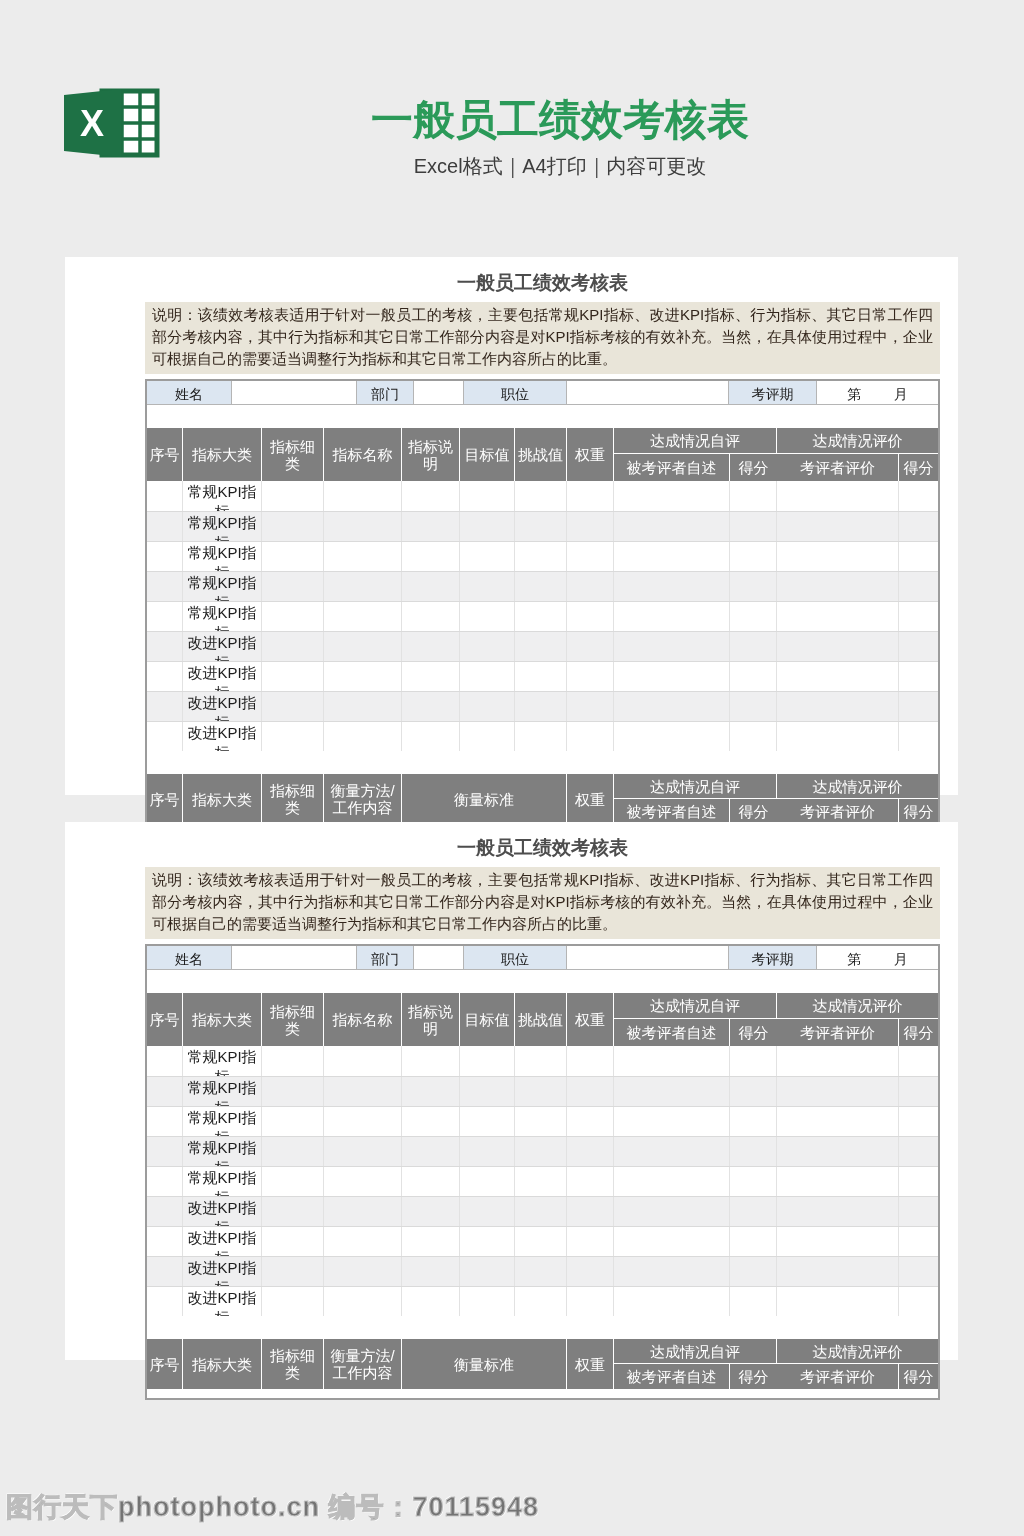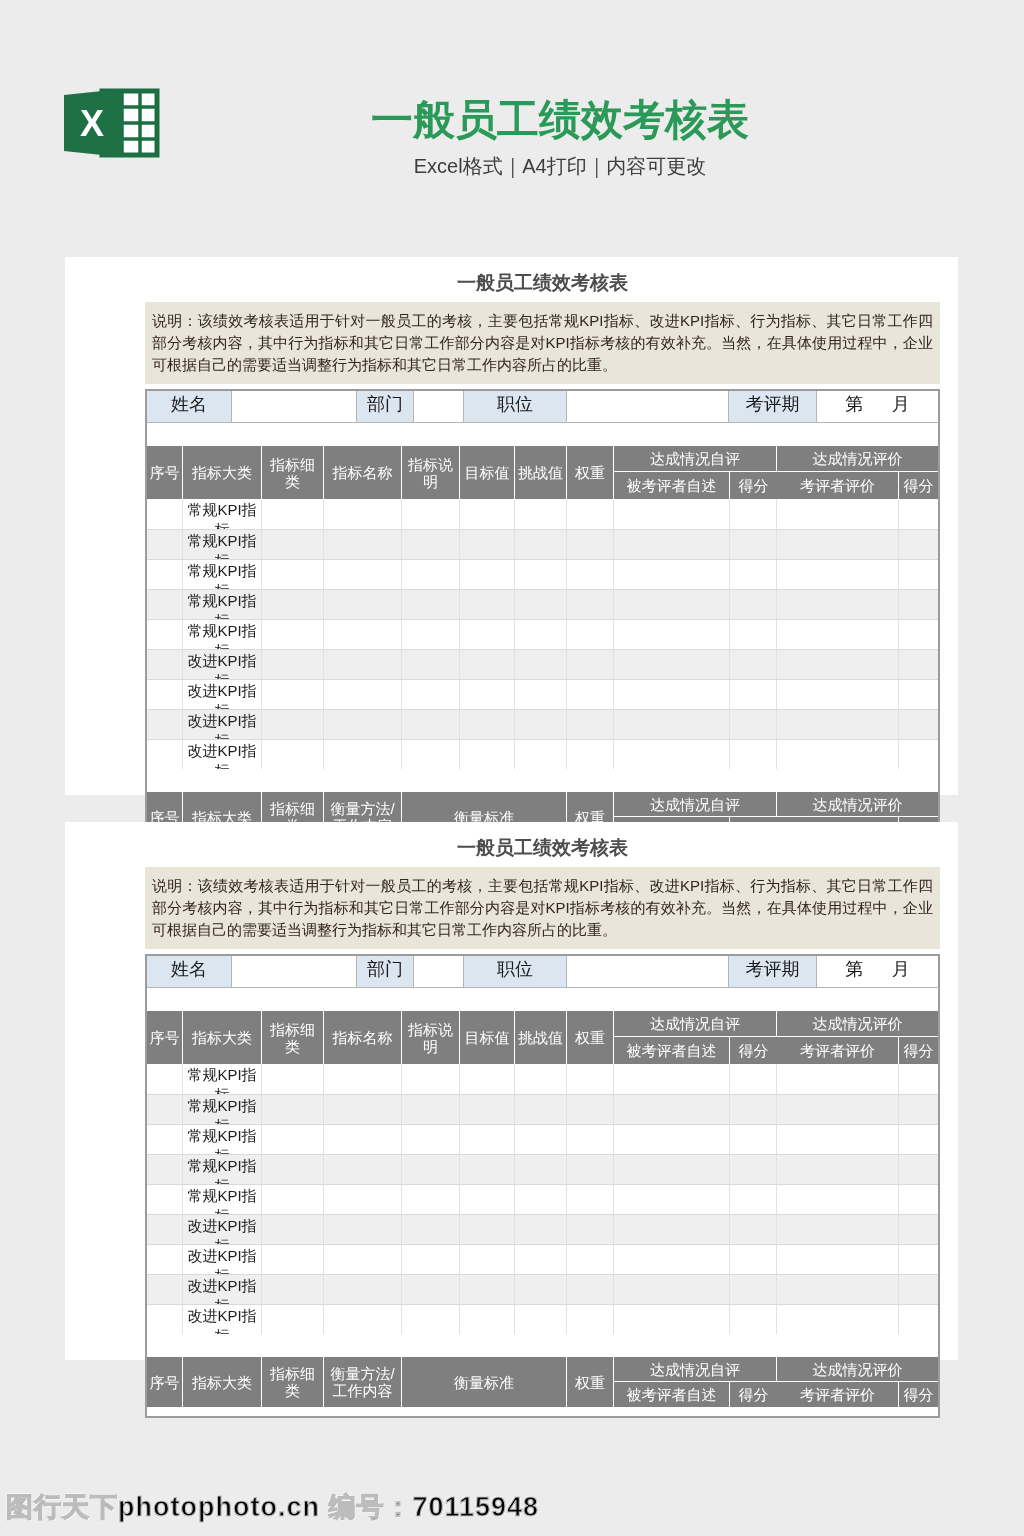--- a/index.html
+++ b/index.html
@@ -27,26 +27,26 @@
   }
   #panels .panel:nth-of-type(1) { top: 257px; }
   #panels .panel:nth-of-type(2) { top: 822px; }
   .panel-inner { padding: 13px 18px 0 80px; }
   .panel-title {
     text-align: center; font-size: 19px; font-weight: bold;
     color: #4d4d4d; line-height: 26px; height: 26px;
   }
   .note {
     margin-top: 6px; background: #e9e5d9; color: #33261c;
-    font-size: 15px; line-height: 22px; padding: 8px 7px; min-height: 72px;
+    font-size: 15px; line-height: 22px; padding: 2px 7px; min-height: 72px;
     text-align: justify;
   }
   .xtable { margin-top: 5px; border: 2px solid #9c9c9c; background: #fff; }
   
-  .frow { display: flex; height: 32px; line-height: 27px; font-size: 18px; }
+  .frow { display: flex; height: 24px; line-height: 27px; font-size: 14px; }
   .fcell {
     border-right: 1px solid #b5b5b5; border-bottom: 1px solid #b5b5b5;
     text-align: center; overflow: hidden; background: #fff;
   }
   .fcell.blue { background: #dce6f1; }
   .fcell:last-child { border-right: none; }
   .fw1{width:85px}.fw2{width:125px}.fw3{width:57px}.fw4{width:50px}
   .fw5{width:103px}.fw6{width:162px}.fw7{width:88px}.fw8{width:121px}
   .fsplit { display: flex; justify-content: space-around; padding: 0 14px; }
   
@@ -78,21 +78,21 @@
   .td { border-right: 1px solid #e2e2e2; overflow: hidden; height: 100%; }
   .td:last-child { border-right: none; }
   .td.cat {
     font-size: 15px; line-height: 20px; color: #1e1e1e;
     text-align: center; padding-top: 1px;
   }
   .stub { height: 9px; background: #ffffff; }
   
   .watermark {
     position: absolute; left: 6px; top: 1489px;
-    font-size: 27px; font-weight: bold; color: #000000;
+    font-size: 27px; font-weight: bold; color: #737373;
     -webkit-text-stroke: 1.2px #bcbcbc;
     text-shadow: 1px 1px 0 #ffffff, -1px -1px 0 #ffffff;
     letter-spacing: 1px;
   }
 </style>
 </head>
 <body>
 
 <div>
 

